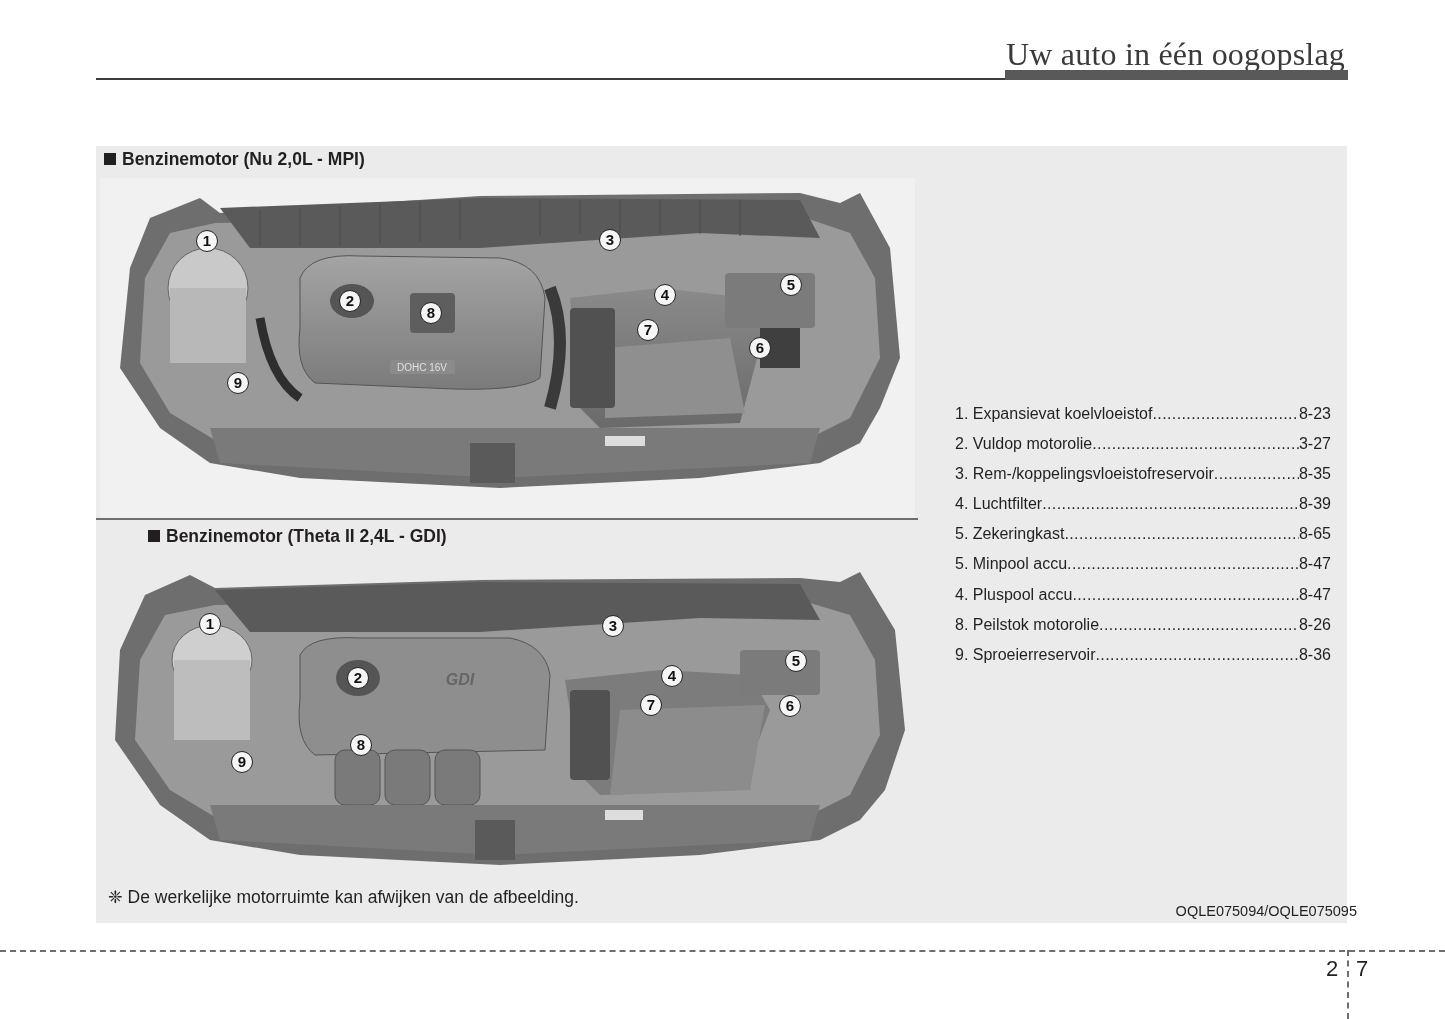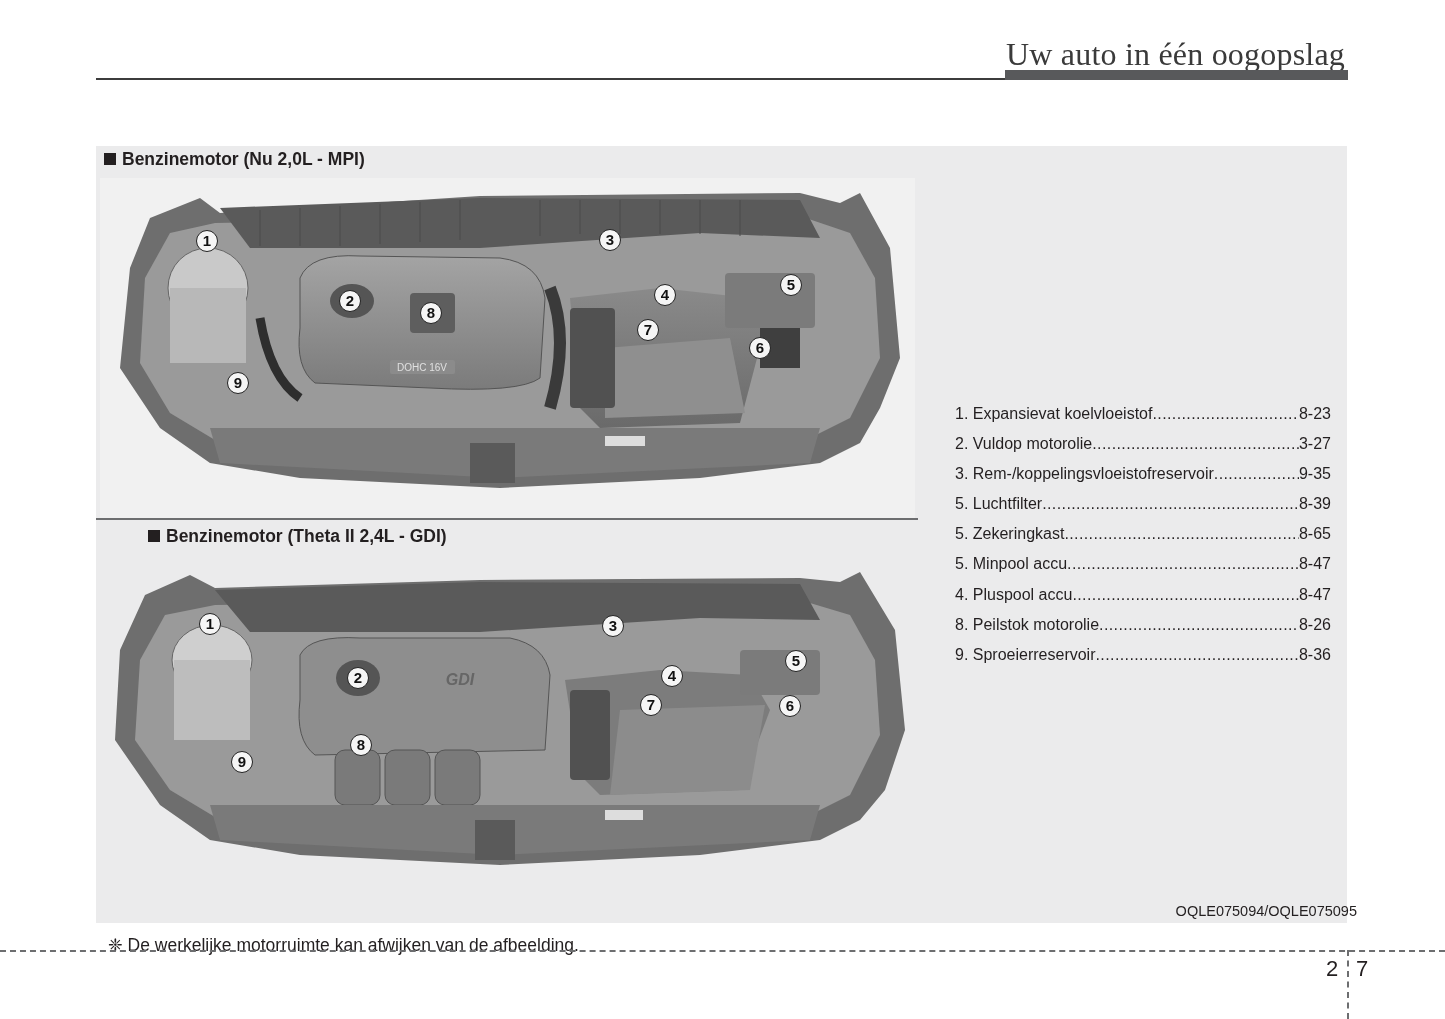--- a/index.html
+++ b/index.html
@@ -28,21 +28,21 @@
              text-align: center; line-height: 20px; box-sizing: content-box;
              transform: translate(-50%, -50%); }
 
   .legend { position: absolute; left: 955px; top: 405px; width: 376px; font-size: 16px; color: #231f20; }
   .legend-row { display: flex; align-items: baseline; height: 30.1px; white-space: nowrap; overflow: hidden; }
   .legend-row .lbl { flex: 0 0 auto; }
   .legend-row .dots { flex: 1 1 auto; overflow: hidden; white-space: nowrap; letter-spacing: 0.4px; }
   .legend-row .dots::before { content: "........................................................................................................"; }
   .legend-row .pg { flex: 0 0 auto; }
 
-  .note { position: absolute; left: 108px; top: 887px; font-size: 17.5px; color: #231f20; margin-top: 48px; }
+  .note { position: absolute; left: 108px; top: 887px; font-size: 17.5px; color: #231f20; }
   .code { position: absolute; right: 88px; top: 903px; font-size: 14.5px; color: #231f20; }
 
   .dash-h { position: absolute; left: 0; top: 950px; width: 1445px; height: 0; border-top: 2px dashed #6d6e70; }
   .dash-v { position: absolute; left: 1347px; top: 950px; width: 0; height: 69px; border-left: 2px dashed #6d6e70; }
   .pg-left { position: absolute; left: 1326px; top: 956px; font-size: 22px; color: #231f20; }
   .pg-right { position: absolute; left: 1356px; top: 956px; font-size: 22px; color: #231f20; }
 </style>
 </head>
 <body>
 
@@ -173,24 +173,24 @@
       <span class="pg">8-23</span>
     </div>
   <div class="legend-row">
       <span class="lbl">2. Vuldop motorolie </span>
       <span class="dots"></span>
       <span class="pg">3-27</span>
     </div>
   <div class="legend-row">
       <span class="lbl">3. Rem-/koppelingsvloeistofreservoir</span>
       <span class="dots"></span>
-      <span class="pg">9-35</span>
-    </div>
-  <div class="legend-row">
-      <span class="lbl">5. Luchtfilter </span>
+      <span class="pg">8-35</span>
+    </div>
+  <div class="legend-row">
+      <span class="lbl">4. Luchtfilter </span>
       <span class="dots"></span>
       <span class="pg">8-39</span>
     </div>
   <div class="legend-row">
       <span class="lbl">5. Zekeringkast </span>
       <span class="dots"></span>
       <span class="pg">8-65</span>
     </div>
   <div class="legend-row">
       <span class="lbl">5. Minpool accu</span>

